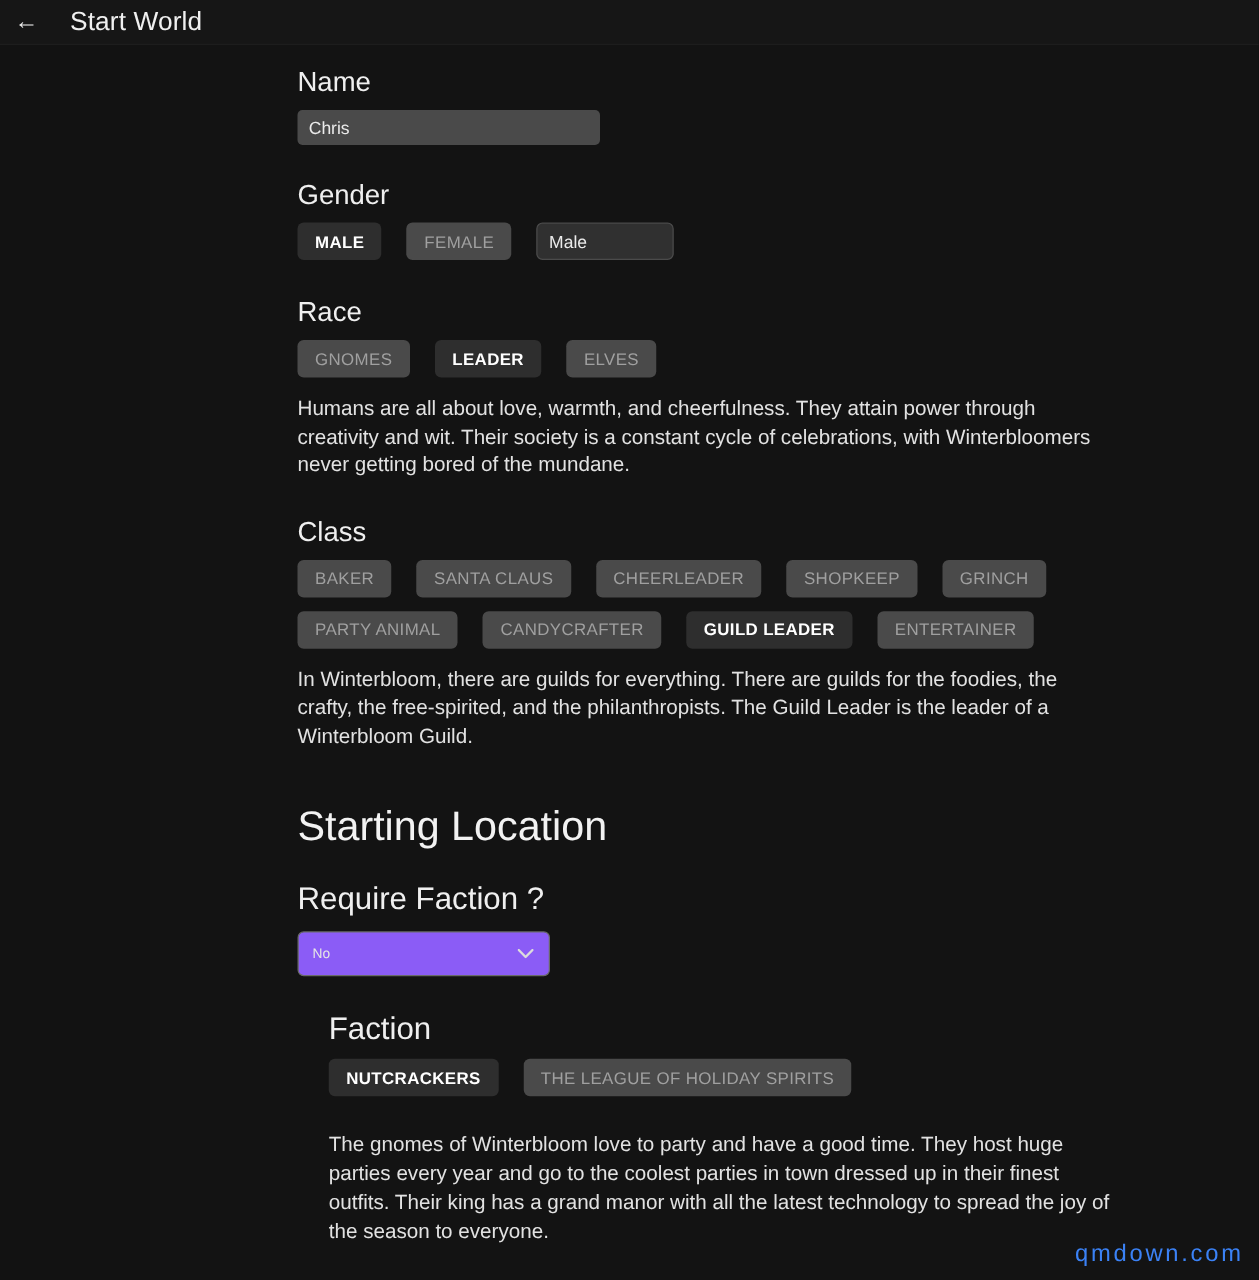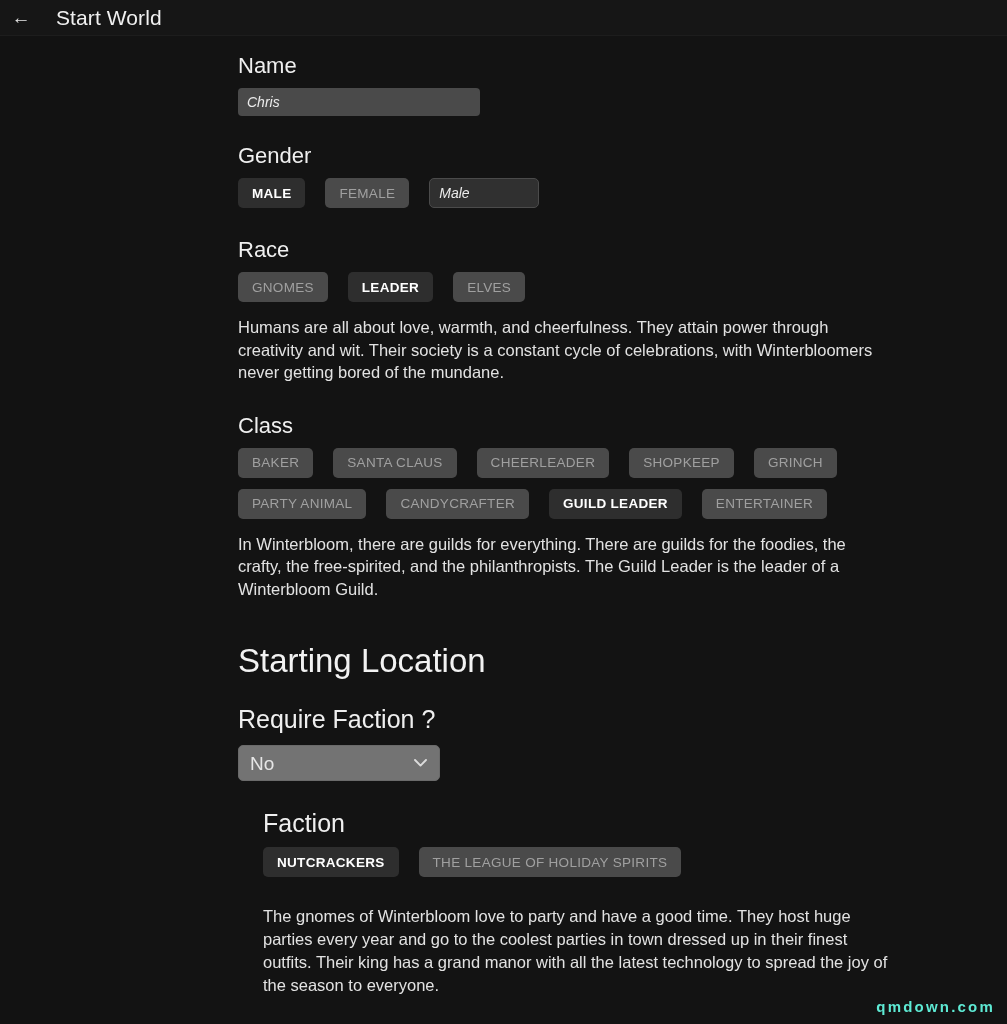--- a/index.html
+++ b/index.html
@@ -83,21 +83,20 @@
     width: 242px;
     height: 28px;
     background: #4a4a4a;
     border: none;
     border-radius: 4px;
     color: #ebebeb;
     font-family: "Liberation Sans", sans-serif;
     font-size: 14px;
     padding: 0 9px;
     outline: none;
-    font-style: italic;
   }
   .text-input.small {
     width: 110px;
     height: 30px;
     margin-top: 0;
     background: #303030;
     border: 1px solid #4b4b4b;
     border-radius: 5px;
     font-size: 14px;
   }
@@ -163,26 +162,26 @@
   
   .select-wrap {
     position: relative;
     margin-top: 13px;
     width: 202px;
     height: 36px;
   }
   .select-box {
     width: 202px;
     height: 36px;
-    background: #737373;
+    background: #8b5cf6;
     border: 1px solid #6a6a6a;
     border-radius: 5px;
     color: #e6e6e6;
     font-family: "Liberation Sans", sans-serif;
-    font-size: 19px;
+    font-size: 11px;
     padding: 0 30px 0 11px;
     outline: none;
     appearance: none;
     -webkit-appearance: none;
     cursor: pointer;
   }
   .chevron {
     position: absolute;
     right: 13px;
     top: 50%;
@@ -204,23 +203,23 @@
     font-size: 16.5px;
     line-height: 23px;
     width: 628px;
   }
 
   
   .watermark {
     position: absolute;
     right: 12px;
     bottom: 9px;
-    color: #5eead4;
-    font-size: 15px;
-    font-weight: bold;
+    color: #3b82f6;
+    font-size: 19px;
+    font-weight: normal;
     letter-spacing: 2.2px;
     font-family: "Liberation Sans", sans-serif;
     user-select: none;
   }
 </style>
 </head>
 <body>
 
 <div id="app">
 

